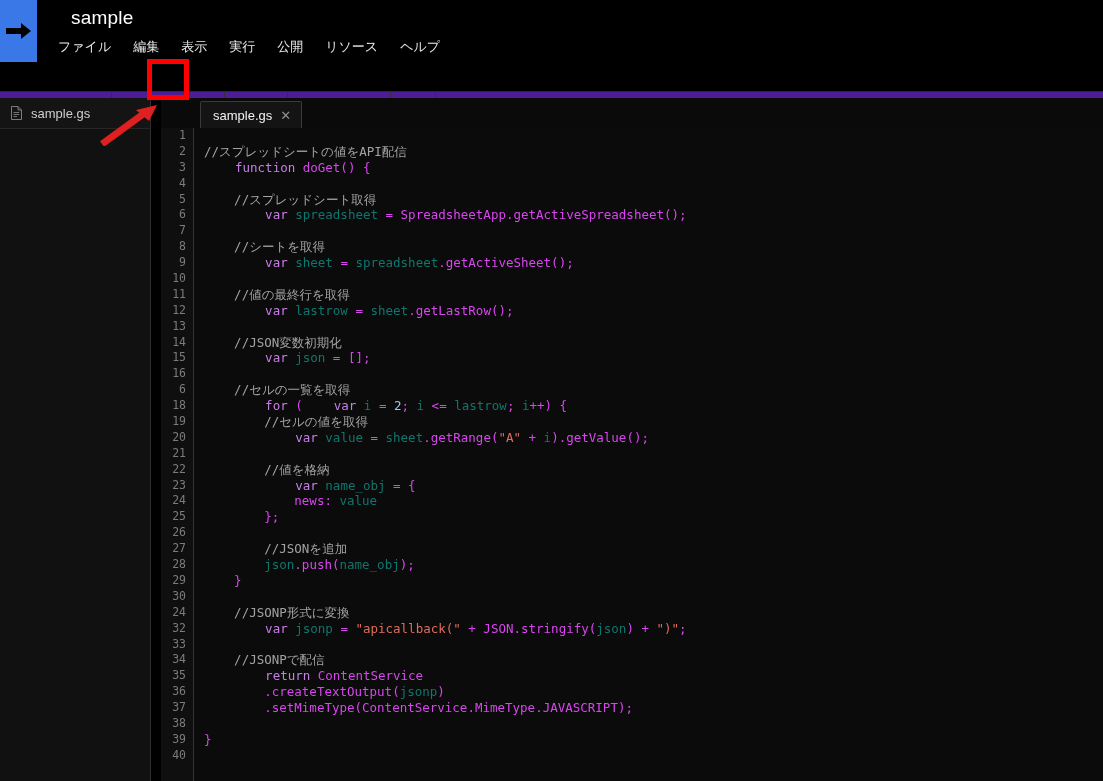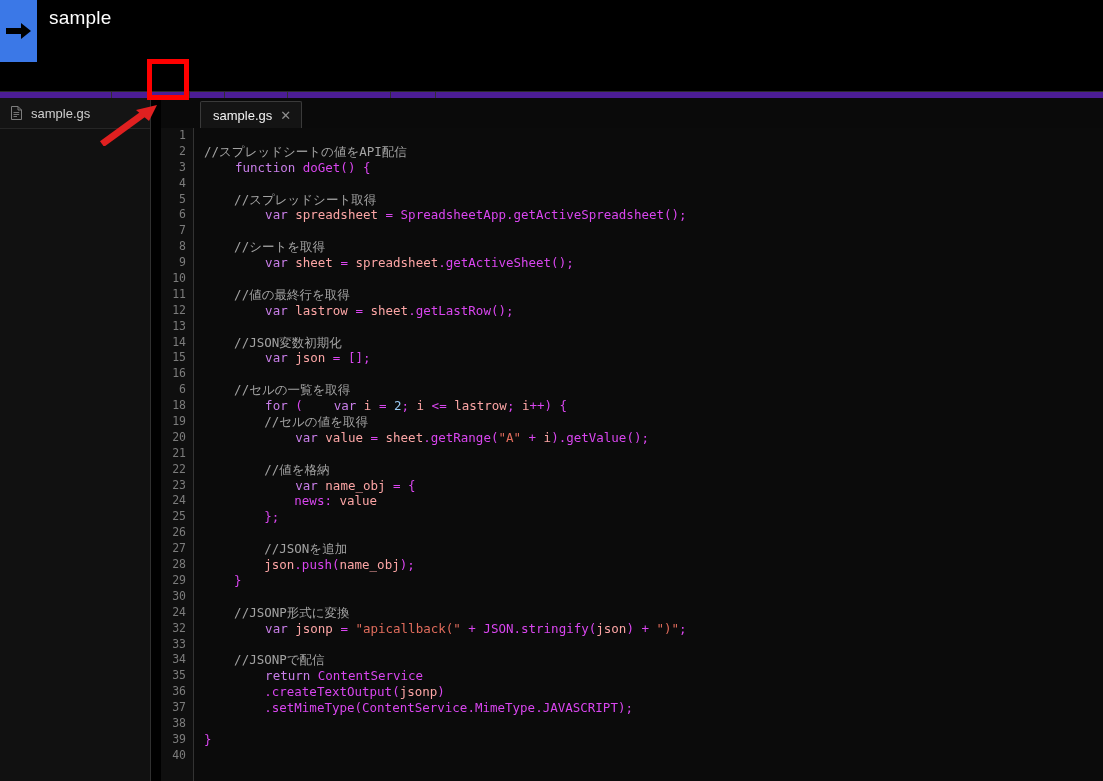--- a/index.html
+++ b/index.html
@@ -15,21 +15,21 @@
     position:absolute;left:0;top:0;width:1103px;height:62px;
     background:#000000;
   }
   .logo-box{
     position:absolute;left:0;top:0;width:37px;height:62px;
     background:#3B78E7;
     display:flex;align-items:center;justify-content:center;
   }
   .logo-arrow{display:block;}
   .doc-title{
-    position:absolute;left:49px;top:7px;
+    position:absolute;left:71px;top:7px;
     font-size:19px;color:#ffffff;letter-spacing:0.2px;
     font-family:"Liberation Sans", sans-serif;
   }
   .menubar{
     position:absolute;left:58px;top:36px;
     display:flex;align-items:center;
   }
   .menu-item{
     font-size:13px;color:#e8e8e8;
     padding:2px 10px 2px 0;
@@ -159,38 +159,47 @@
     font-family:"DejaVu Sans Mono", monospace;
     font-size:12.5px;
     color:#f0f0f0;
     white-space:pre;
   }
   .code-line{height:15.9px;line-height:15.9px;padding-left:10px;}
 
   
   .c-com{color:#a3a3a3;}
   .c-kw {color:#C87EE8;margin-left:31px;}
-  .c-var{color:#fca5a5;}
+  .c-var{color:#0f766e;}
   .c-str{color:#E06C5C;}
   .c-pln{color:#d946ef;}
   .c-num{color:#9AC9F2;}
 </style>
 </head>
 <body>
 
 <div class="header">
 
   <div class="logo-box">
     <svg class="logo-arrow" width="26" height="20" viewBox="0 0 26 20">
       <path d="M0 7 H15 V2 L25 10 L15 18 V13 H0 Z" fill="#000000"></path>
     </svg>
   </div>
 
   <div class="doc-title">sample</div>
 
+  <div class="menubar">
+    <div class="menu-item">ファイル</div>
+    <div class="menu-item">編集</div>
+    <div class="menu-item">表示</div>
+    <div class="menu-item">実行</div>
+    <div class="menu-item">公開</div>
+    <div class="menu-item">リソース</div>
+    <div class="menu-item">ヘルプ</div>
+  </div>
 </div>
 
 <div class="toolbar">
 
   <div class="tb-group" style="left:55px;width:56px;">
     <div class="tb-btn">
       <svg width="16" height="16" viewBox="0 0 16 16">
         <path d="M4 6 H10 A3.3 3.3 0 0 1 10 12 H7" stroke="#d8d8d8" stroke-width="1.8" fill="none" stroke-linecap="round"></path>
         <path d="M6.6 3.2 L3.2 6.1 L6.6 8.6 Z" fill="#d8d8d8"></path>
       </svg>

